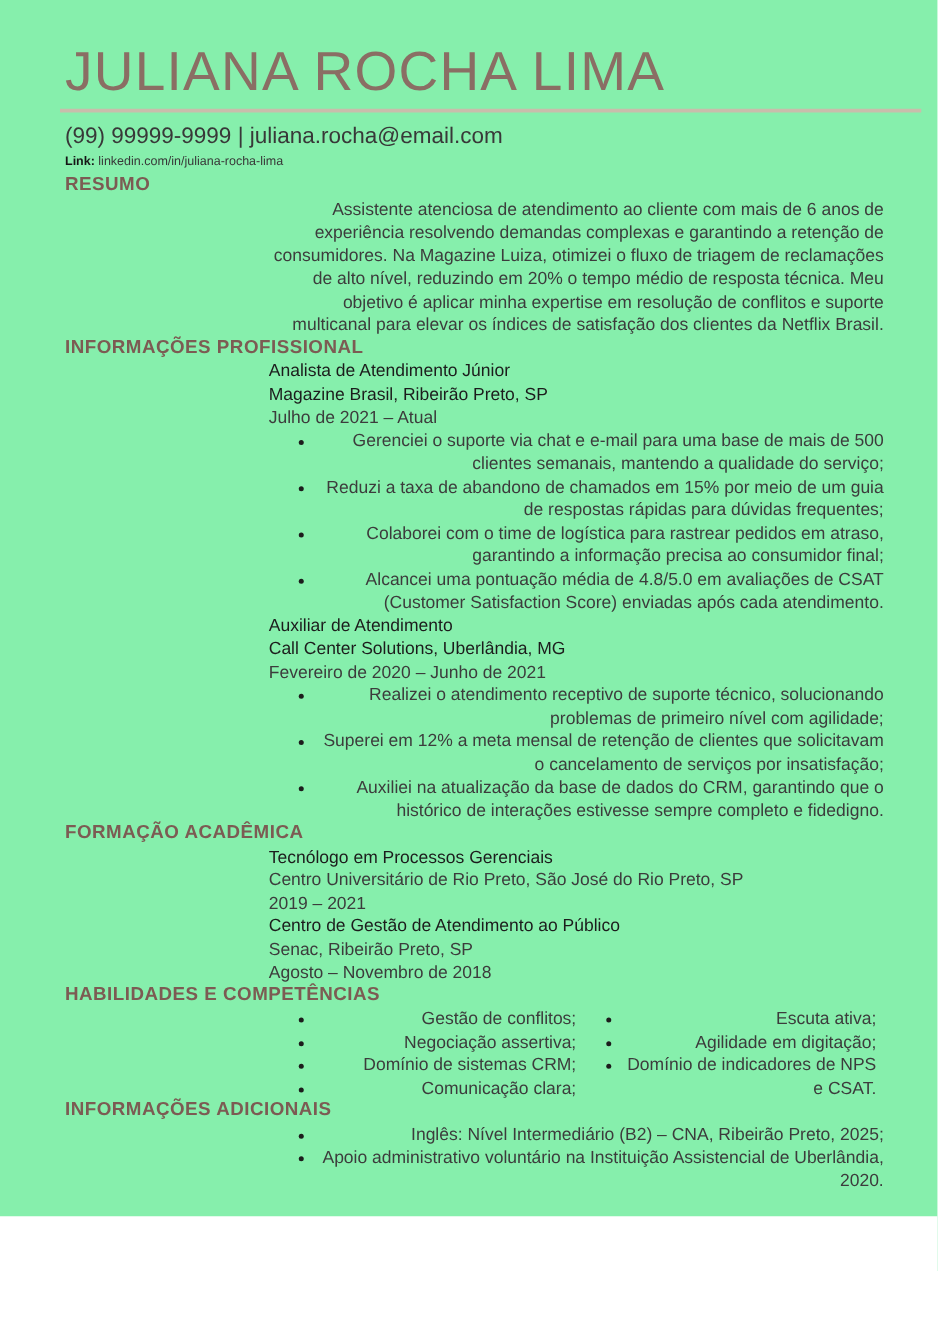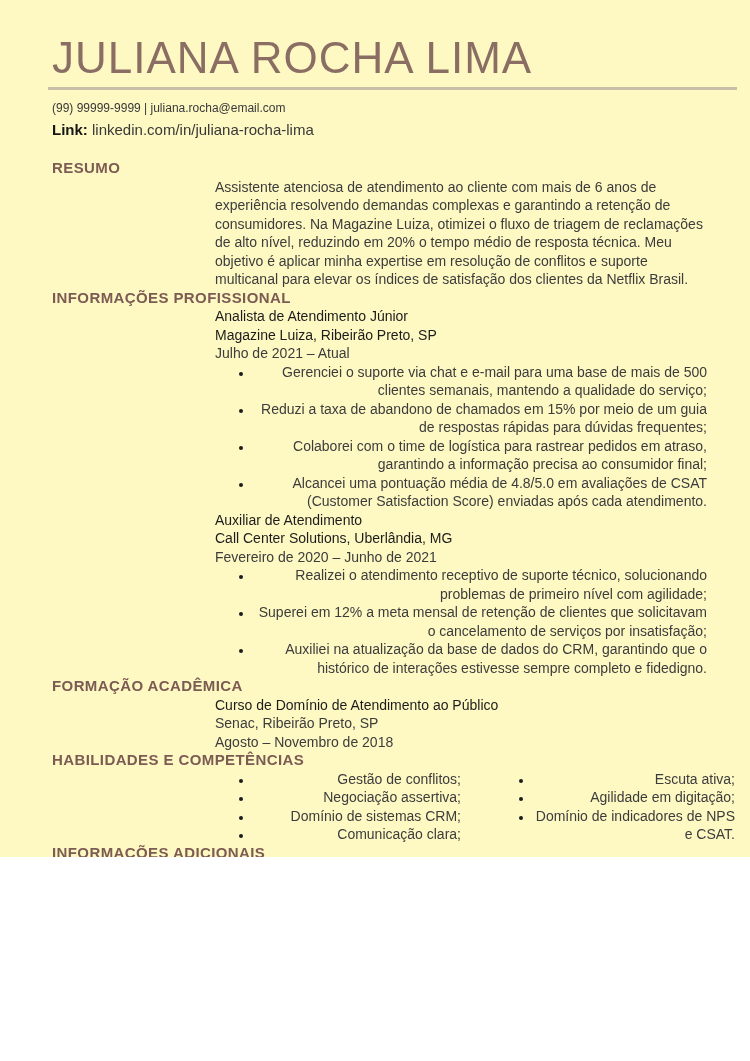--- a/index.html
+++ b/index.html
@@ -5,84 +5,84 @@
   * { box-sizing: border-box; }
   html, body { margin: 0; padding: 0; background: #ffffff; }
   body {
     width: 750px; height: 1061px;
     font-family: "Liberation Sans", sans-serif;
     color: #3c3c3c;
     -webkit-font-smoothing: antialiased;
   }
   .page {
     position: relative;
-    width: 750px; height: 857px;
-    background: #fef9c3;
+    width: 750px; height: 973px;
+    background: #86efac;
     overflow: hidden;
   }
   
   .title {
     margin: 34px 0 0 52px;
     font-size: 44px;
     font-weight: 400;
     letter-spacing: 1px;
     color: #8a6e64;
     line-height: 1.1;
     white-space: nowrap;
   }
   .rule {
     height: 3px;
     background: #c9bdab;
     margin: 5px 13px 0 48px;
   }
   .contact-line {
     margin: 9px 0 0 52px;
-    font-size: 12px;
+    font-size: 18px;
     line-height: 19px;
     color: #383838;
   }
   .link-line {
     margin: 2px 4px 0 52px;
-    font-size: 15px;
+    font-size: 10px;
     line-height: 19px;
     color: #383838;
   }
   .bold-label { font-weight: 700; color: #161616; }
   
-  main { margin-top: 20px; }
+  main { margin-top: 0; }
   section h2 {
     margin: 0 0 0 52px;
     font-size: 15px;
     font-weight: 700;
     letter-spacing: 0.4px;
     color: #7c5b53;
     line-height: 18.5px;
   }
   .content {
     margin-left: 215px;
     width: 492px;
     font-size: 14px;
     line-height: 18.5px;
     color: #3c3c3c;
   }
-  .content p { margin: 0; }
+  .content p { margin: 0; text-align: right; }
   .job-role, .job-company, .deg-course {
     font-weight: 400;
     color: #1c1c1c;
   }
   ul {
     margin: 0;
     padding-left: 38px;
     list-style: disc outside;
     text-align: right;
   }
   li { margin: 0; }
   li::marker { font-size: 12px; color: #1c1c1c; }
   
-  .skills { display: flex; gap: 34px; }
+  .skills { display: flex; }
   .skills ul.col1 { width: 246px; flex: 0 0 246px; }
   .skills ul.col2 { width: 240px; flex: 0 0 240px; }
 </style>
 </head>
 <body>
 
 <div class="page">
 
   <header>
     <h1 class="title">JULIANA ROCHA LIMA</h1>
@@ -99,21 +99,21 @@
         <p>Assistente atenciosa de atendimento ao cliente com mais de 6 anos de experiência resolvendo demandas complexas e garantindo a retenção de consumidores. Na Magazine Luiza, otimizei o fluxo de triagem de reclamações de alto nível, reduzindo em 20% o tempo médio de resposta técnica. Meu objetivo é aplicar minha expertise em resolução de conflitos e suporte multicanal para elevar os índices de satisfação dos clientes da Netflix Brasil.</p>
       </div>
     </section>
 
     <section>
       <h2>INFORMAÇÕES PROFISSIONAL</h2>
       <div class="content">
 
         <div class="job">
           <div class="job-role">Analista de Atendimento Júnior</div>
-          <div class="job-company">Magazine Luiza, Ribeirão Preto, SP</div>
+          <div class="job-company">Magazine Brasil, Ribeirão Preto, SP</div>
           <div class="job-period">Julho de 2021 – Atual</div>
           <ul>
             <li>Gerenciei o suporte via chat e e-mail para uma base de mais de 500 clientes semanais, mantendo a qualidade do serviço;</li>
             <li>Reduzi a taxa de abandono de chamados em 15% por meio de um guia de respostas rápidas para dúvidas frequentes;</li>
             <li>Colaborei com o time de logística para rastrear pedidos em atraso, garantindo a informação precisa ao consumidor final;</li>
             <li>Alcancei uma pontuação média de 4.8/5.0 em avaliações de CSAT (Customer Satisfaction Score) enviadas após cada atendimento.</li>
           </ul>
         </div>
 
         <div class="job">
@@ -127,23 +127,28 @@
           </ul>
         </div>
 
       </div>
     </section>
 
     <section>
       <h2>FORMAÇÃO ACADÊMICA</h2>
       <div class="content">
 
+        <div class="degree">
+          <div class="deg-course">Tecnólogo em Processos Gerenciais</div>
+          <div class="deg-school">Centro Universitário de Rio Preto, São José do Rio Preto, SP</div>
+          <div class="deg-period">2019 – 2021</div>
+        </div>
 
         <div class="degree">
-          <div class="deg-course">Curso de Domínio de Atendimento ao Público</div>
+          <div class="deg-course">Centro de Gestão de Atendimento ao Público</div>
           <div class="deg-school">Senac, Ribeirão Preto, SP</div>
           <div class="deg-period">Agosto – Novembro de 2018</div>
         </div>
 
       </div>
     </section>
 
     <section>
       <h2>HABILIDADES E COMPETÊNCIAS</h2>
       <div class="content skills">
@@ -156,16 +161,22 @@
         <ul class="col2">
           <li>Escuta ativa;</li>
           <li>Agilidade em digitação;</li>
           <li>Domínio de indicadores de NPS e CSAT.</li>
         </ul>
       </div>
     </section>
 
     <section>
       <h2>INFORMAÇÕES ADICIONAIS</h2>
+      <div class="content">
+        <ul>
+          <li>Inglês: Nível Intermediário (B2) – CNA, Ribeirão Preto, 2025;</li>
+          <li>Apoio administrativo voluntário na Instituição Assistencial de Uberlândia, 2020.</li>
+        </ul>
+      </div>
     </section>
 
   </main>
 </div>
 
 </body></html>

